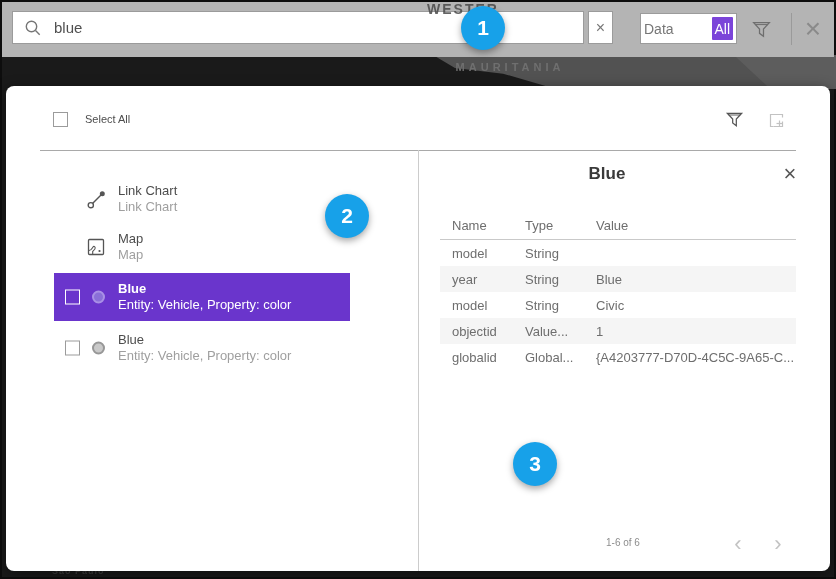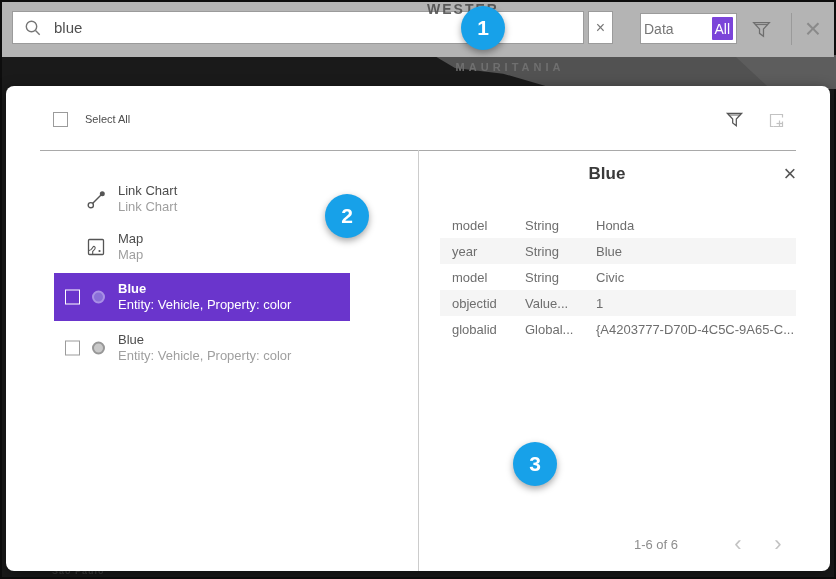--- a/index.html
+++ b/index.html
@@ -71,21 +71,21 @@
   
   .detail-title { position:absolute; left:412px; top:78px; width:378px; text-align:center;
                   font-size:17px; font-weight:bold; color:#3a3a3a; }
   .detail-close { position:absolute; left:770px; top:74px; width:28px; height:28px; display:flex;
                   align-items:center; justify-content:center; font-size:22px; font-weight:300; color:#555; cursor:pointer; }
   .table { position:absolute; left:434px; top:126px; width:356px; font-size:13px; color:#6e6e6e; }
   .trow { display:grid; grid-template-columns:73px 71px 1fr; padding-left:12px; height:26px; align-items:center; }
   .thead { height:28px; border-bottom:1px solid #c9c9c9; color:#6e6e6e; }
   .tbody .trow:nth-child(even) { background:#f5f5f5; }
   .tcell { white-space:nowrap; overflow:hidden; }
-  .pag-text { position:absolute; left:600px; top:451px; width:100px; text-align:center; font-size:13px; color:#8d8d8d; }
+  .pag-text { position:absolute; left:600px; top:451px; width:100px; font-size:10px; color:#8d8d8d; }
   .pag-btn { position:absolute; top:444px; width:28px; height:28px; display:flex; align-items:center;
              justify-content:center; font-size:22px; color:#c3c3c3; cursor:pointer; font-weight:300; }
   .pag-prev { left:718px; } .pag-next { left:758px; }
 
   
   .annot { position:absolute; width:44px; height:44px; border-radius:50%; background:#17a1e9;
            color:#fff; font-size:21px; font-weight:bold; display:flex; align-items:center; justify-content:center;
            box-shadow:0 3px 7px rgba(0,0,0,.35); z-index:10; }
   .a1 { left:461px; top:6px; } .a2 { left:325px; top:194px; } .a3 { left:513px; top:442px; }
 
@@ -192,25 +192,29 @@
           <div class="t1">Blue</div>
           <div class="t2">Entity: Vehicle, Property: color</div>
         </span>
       </div>
     </div>
 
     <div class="detail-title">Blue</div>
     <div class="detail-close">×</div>
 
     <div class="table">
+      <div class="trow thead">
+        <div class="tcell">Name</div>
+        <div class="tcell">Type</div>
+        <div class="tcell">Value</div>
+      </div>
       <div class="tbody">
         <div class="trow">
           <div class="tcell">model</div>
           <div class="tcell">String</div>
-          <div class="tcell">Honda</div>
         </div>
         <div class="trow">
           <div class="tcell">year</div>
           <div class="tcell">String</div>
           <div class="tcell">Blue</div>
         </div>
         <div class="trow">
           <div class="tcell">model</div>
           <div class="tcell">String</div>
           <div class="tcell">Civic</div>

